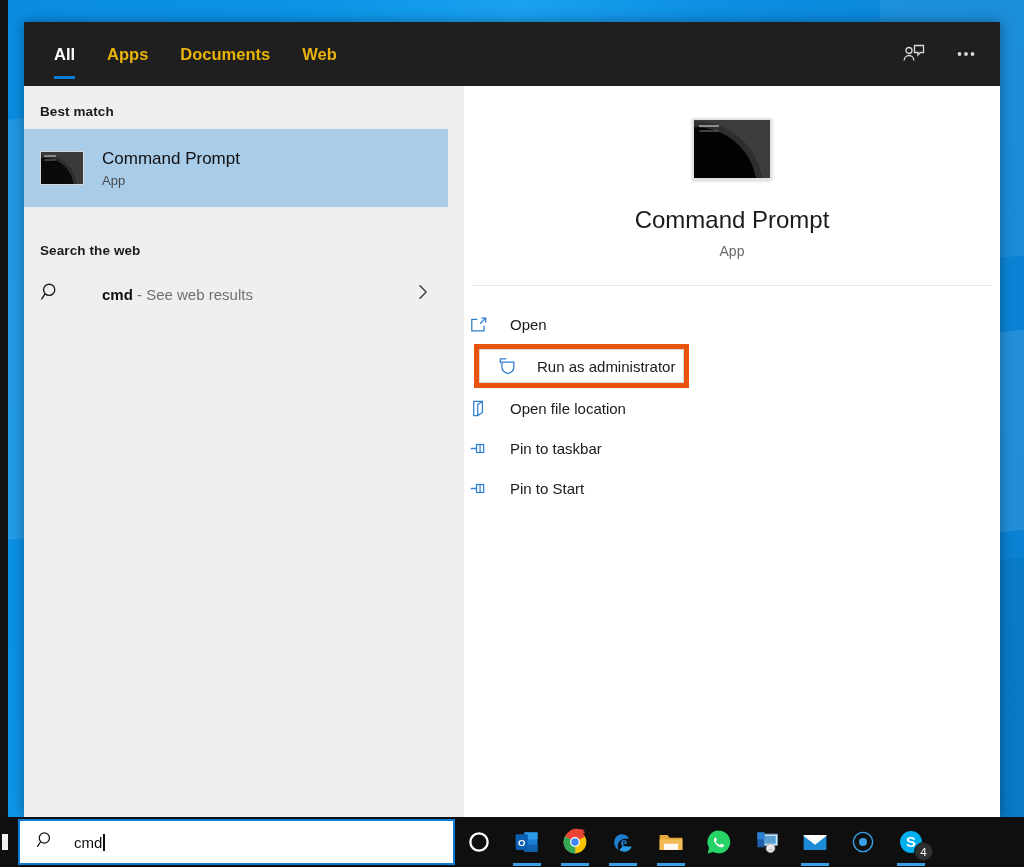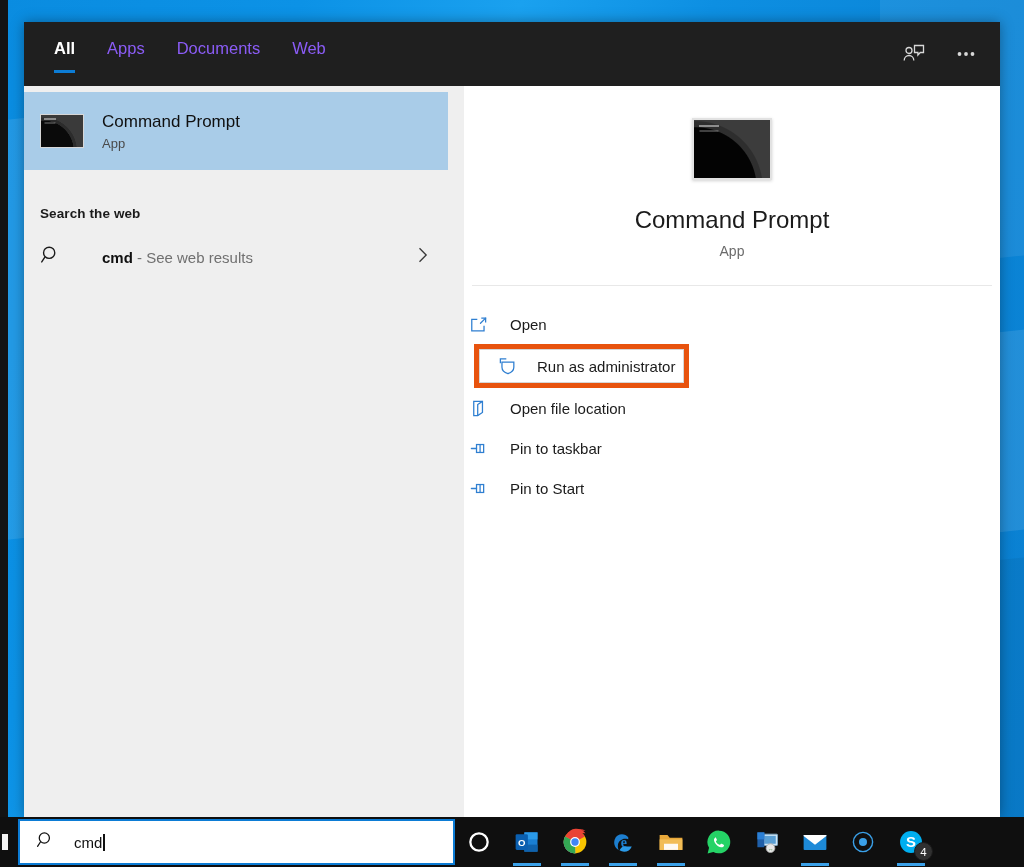--- a/index.html
+++ b/index.html
@@ -38,30 +38,31 @@
     box-shadow:0 0 12px rgba(0,0,0,0.35);
   }
 
   
   #panel-header {
     height:64px;
     background:#1f1f1f;
     display:flex; align-items:center;
     position:relative;
   }
-  #tabs { display:flex; align-items:flex-start; height:76px; padding-left:14px; }
+  #tabs { display:flex; align-items:center; height:76px; padding-left:14px; }
   .tab {
     position:relative;
-    color:#8b5cf6;
+    color:#eab308;
     font-size:16.5px;
     padding:0 16px;
     height:64px;
     display:flex; align-items:center;
     cursor:pointer;
     white-space:nowrap;
+    font-weight:bold;
   }
   .tab.active { color:#ffffff; font-weight:bold; }
   .tab.active .tab-underline {
     position:absolute;
     left:16px; right:16px; bottom:7px;
     height:3px; background:#0c7cd5;
   }
   .tab .chev {
     display:inline-block;
     margin-left:9px;
@@ -319,20 +320,21 @@
           <circle cx="18.5" cy="12" r="1.9"></circle>
         </svg>
       </div>
     </div>
   </div>
 
   <div id="panel-body">
 
     <div id="left-pane">
 
+      <div class="section-title">Best match</div>
 
       <div id="best-match-row">
         <div id="cmd-icon-small"></div>
         <div id="best-match-text">
           <div id="best-match-title">Command Prompt</div>
           <div id="best-match-sub">App</div>
         </div>
       </div>
 
       <div class="section-title" style="padding-top:36px;">Search the web</div>

